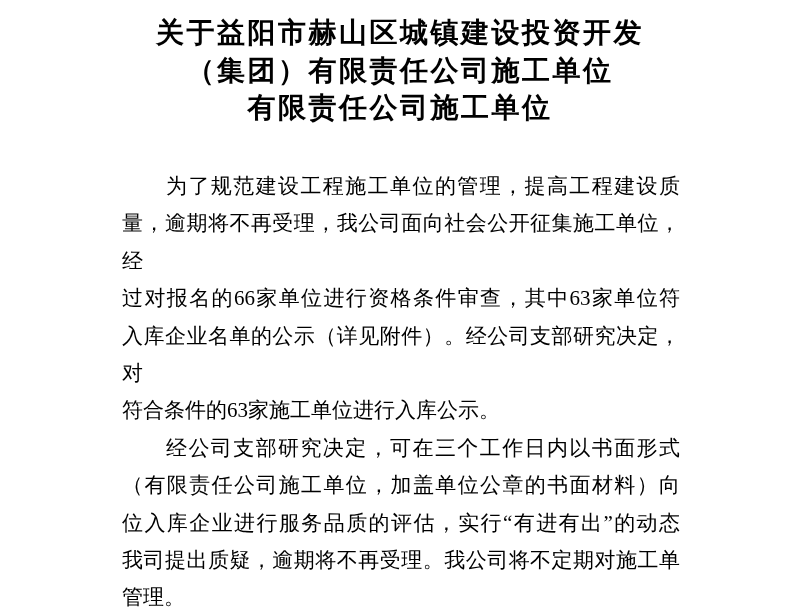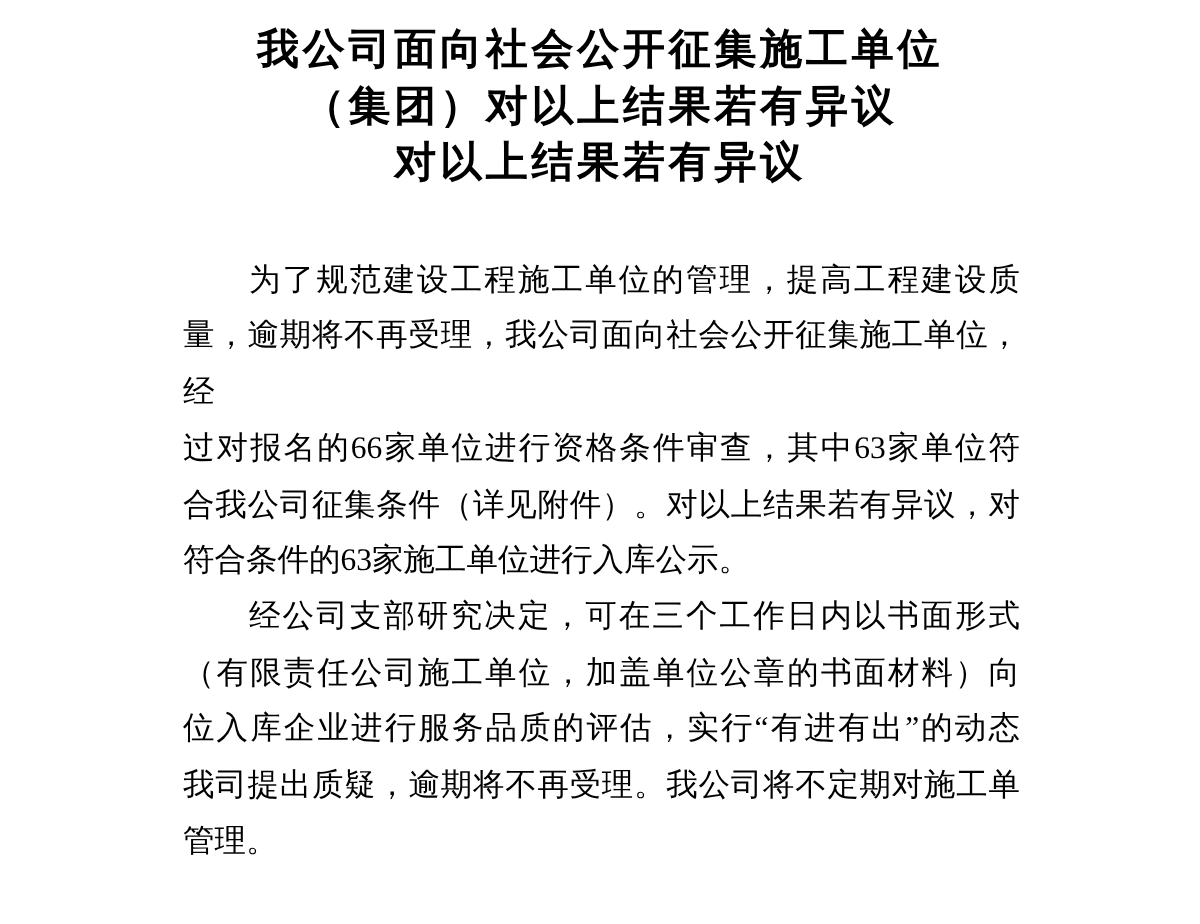--- a/index.html
+++ b/index.html
@@ -52,31 +52,31 @@
   .line.indent {
     text-indent: 44px;
   }
 </style>
 </head>
 <body>
 
 <div class="doc">
 
   <div class="doc-title">
-    <div class="title-line">我公司面向社会公开征集施工单位</div>
-    <div class="title-line">（集团）对以上结果若有异议</div>
-    <div class="title-line">对以上结果若有异议</div>
+    <div class="title-line">关于益阳市赫山区城镇建设投资开发</div>
+    <div class="title-line">（集团）有限责任公司施工单位</div>
+    <div class="title-line">有限责任公司施工单位</div>
   </div>
 
   <div class="doc-body">
 
     <div class="line indent">为了规范建设工程施工单位的管理，提高工程建设质</div>
     <div class="line">量，逾期将不再受理，我公司面向社会公开征集施工单位，经</div>
     <div class="line">过对报名的66家单位进行资格条件审查，其中63家单位符</div>
-    <div class="line">合我公司征集条件（详见附件）。对以上结果若有异议，对</div>
+    <div class="line">入库企业名单的公示（详见附件）。经公司支部研究决定，对</div>
     <div class="line end">符合条件的63家施工单位进行入库公示。</div>
 
 
     <div class="line indent">经公司支部研究决定，可在三个工作日内以书面形式</div>
     <div class="line">（有限责任公司施工单位，加盖单位公章的书面材料）向</div>
     <div class="line">位入库企业进行服务品质的评估，实行“有进有出”的动态</div>
     <div class="line">我司提出质疑，逾期将不再受理。我公司将不定期对施工单</div>
     <div class="line end">管理。</div>
   </div>
 

